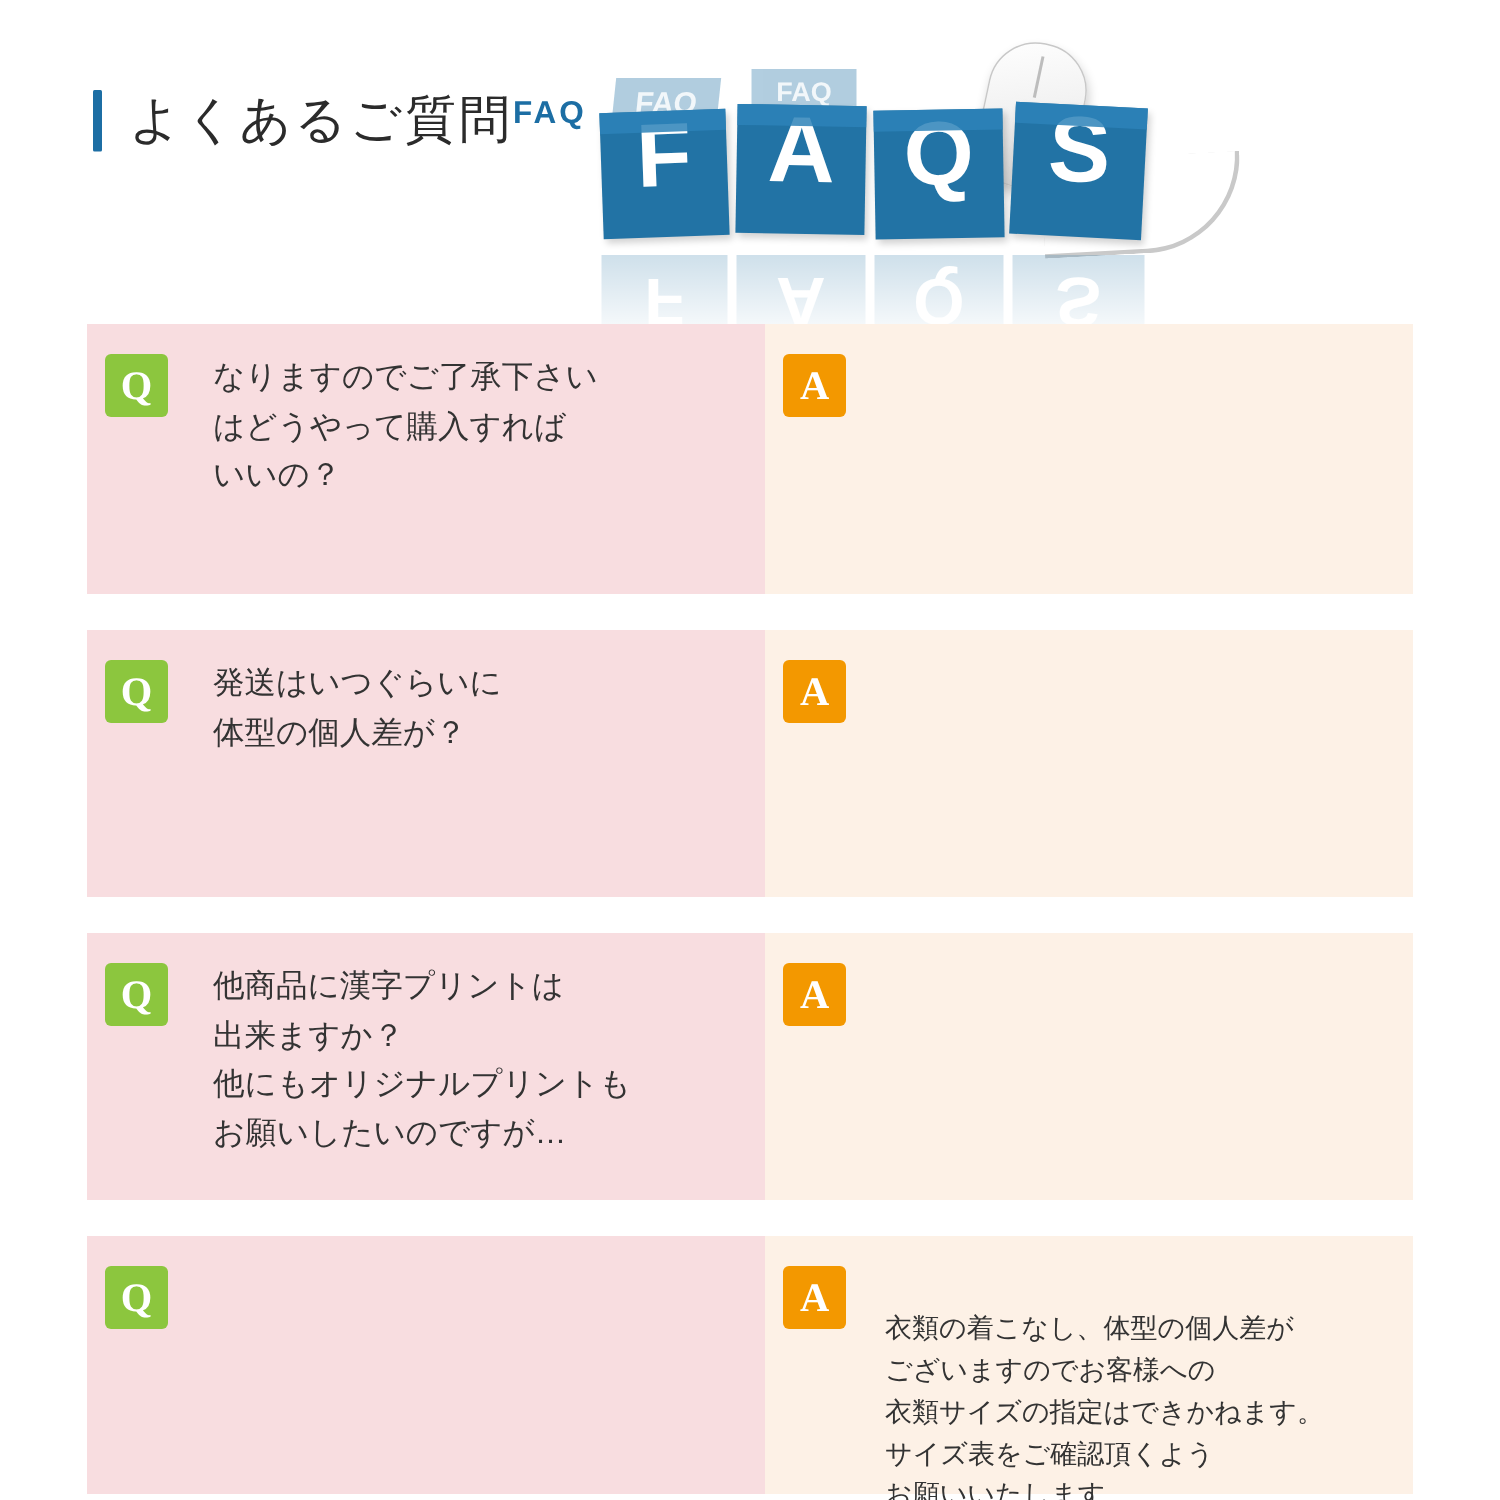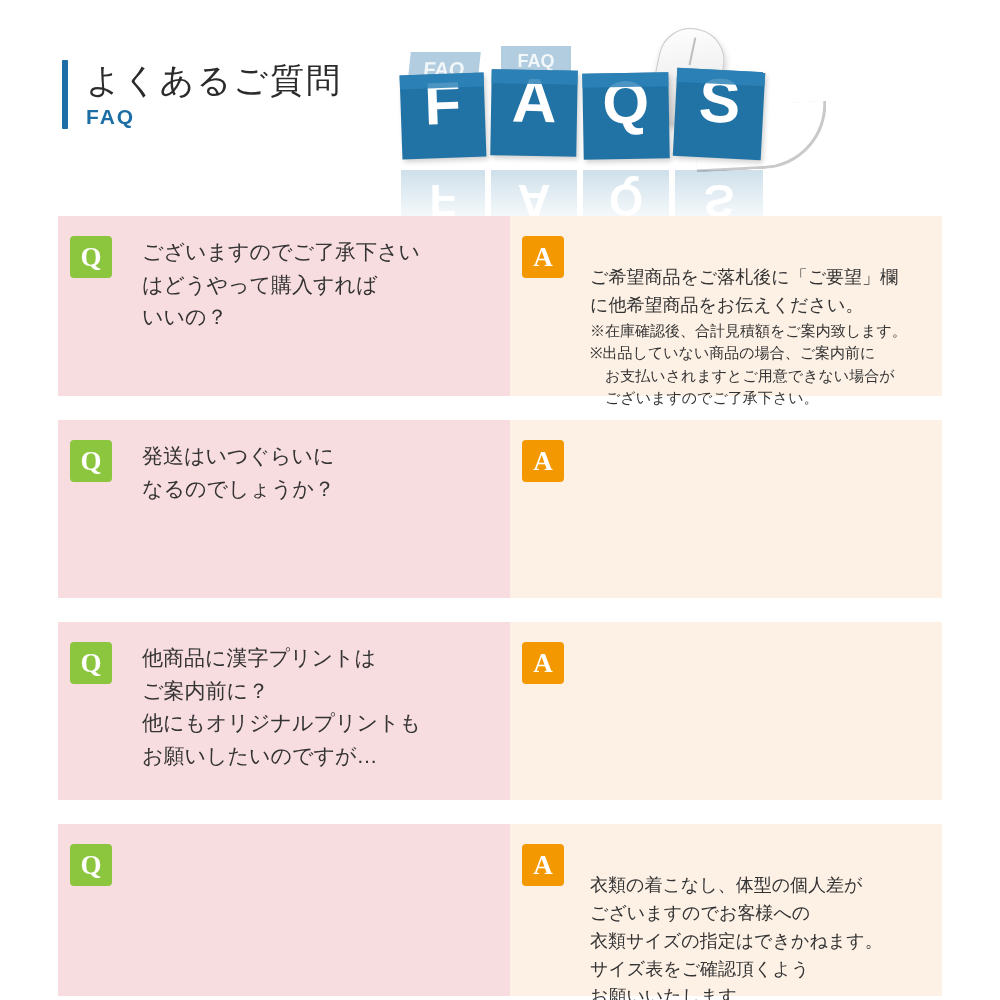--- a/index.html
+++ b/index.html
@@ -29,22 +29,23 @@
     align-items: stretch;
   }
   .title-bar {
     width: 6px;
     background: #1c6ea4;
     margin-right: 18px;
     border-radius: 1px;
   }
   .title-texts {
     display: flex;
-    flex-direction: column;
+    flex-direction: row;
     justify-content: center;
+    text-align: center;
   }
   .title-main {
     font-size: 34px;
     letter-spacing: 2px;
     color: #2b2b2b;
     line-height: 1.2;
   }
   .title-sub {
     font-size: 21px;
     font-weight: bold;
@@ -331,51 +332,43 @@
 </div>
 
 <div class="faq-list">
 
   <div class="faq-row row-1">
     <div class="q-panel"></div>
     <div class="q-arrow"></div>
     <div class="a-panel"></div>
     <div class="badge badge-q">Q</div>
     <div class="badge badge-a">A</div>
-    <div class="q-text">ございますのでご了承下さい
+    <div class="q-text">なりますのでご了承下さい
 はどうやって購入すれば
 いいの？</div>
-    <div class="a-text">
-      <span>ご希望商品をご落札後に「ご要望」欄
-に他希望商品をお伝えください。</span>
-      <span class="a-note">※在庫確認後、合計見積額をご案内致します。
-※出品していない商品の場合、ご案内前に
-　お支払いされますとご用意できない場合が
-　ございますのでご了承下さい。</span>
-    </div>
   </div>
 
   <div class="faq-row row-2">
     <div class="q-panel"></div>
     <div class="q-arrow"></div>
     <div class="a-panel"></div>
     <div class="badge badge-q">Q</div>
     <div class="badge badge-a">A</div>
     <div class="q-text">発送はいつぐらいに
-なるのでしょうか？</div>
+体型の個人差が？</div>
   </div>
 
   <div class="faq-row row-3">
     <div class="q-panel"></div>
     <div class="q-arrow"></div>
     <div class="a-panel"></div>
     <div class="badge badge-q">Q</div>
     <div class="badge badge-a">A</div>
     <div class="q-text">他商品に漢字プリントは
-ご案内前に？
+出来ますか？
 他にもオリジナルプリントも
 お願いしたいのですが…</div>
   </div>
 
   <div class="faq-row row-4">
     <div class="q-panel"></div>
     <div class="q-arrow"></div>
     <div class="a-panel"></div>
     <div class="badge badge-q">Q</div>
     <div class="badge badge-a">A</div>

